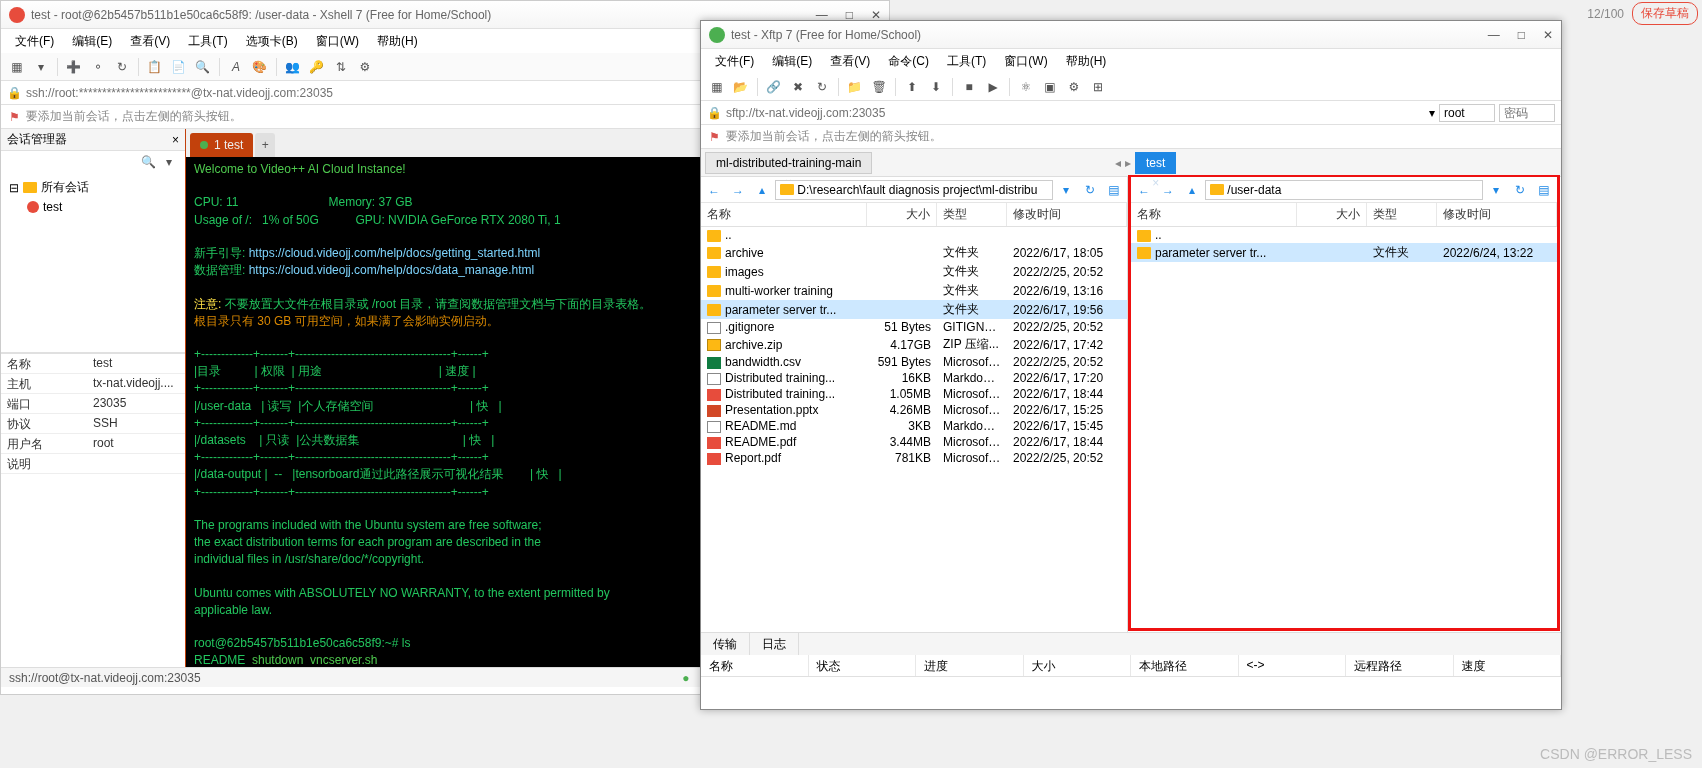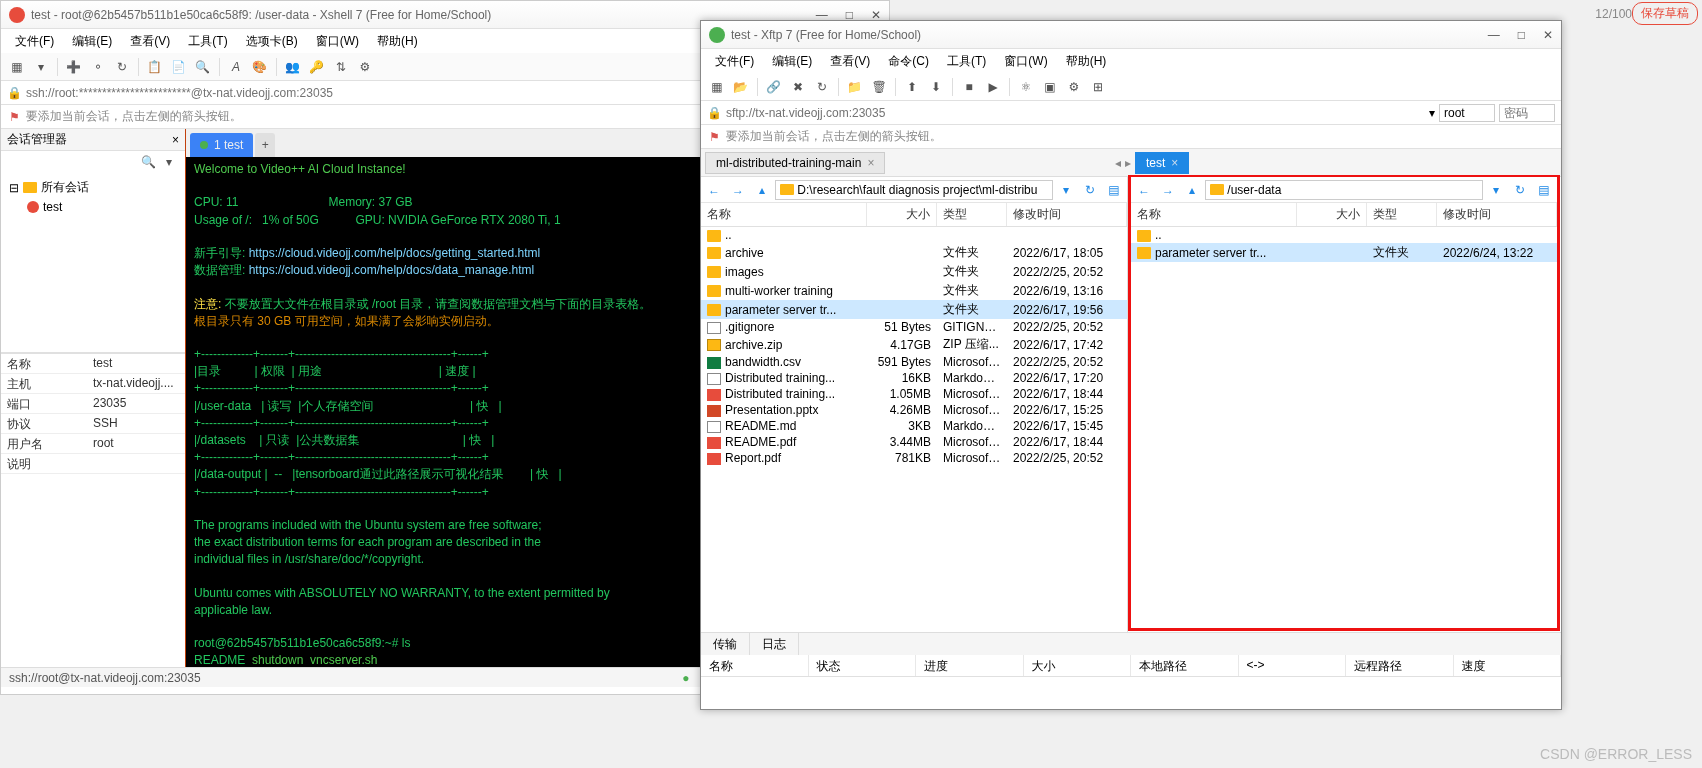--- a/index.html
+++ b/index.html
@@ -25,35 +25,35 @@
 .tree { flex:0 0 180px; padding:4px; overflow:auto; border-bottom:1px solid #e0e0e0; }
 .tree-item { padding:2px 4px; cursor:pointer; display:flex; align-items:center; gap:4px; }
 .tree-item.child { padding-left:22px; }
 .folder-ico { width:14px; height:11px; background:#fdb813; border-radius:1px; display:inline-block; }
 .bug-ico { width:12px; height:12px; background:#e74c3c; border-radius:50%; display:inline-block; }
 .props { border-top:1px solid #e0e0e0; }
 .proprow { display:flex; border-bottom:1px solid #eee; height:20px; }
 .proprow .k { width:86px; padding:2px 6px; color:#333; }
 .proprow .v { flex:1; padding:2px 6px; color:#333; overflow:hidden; text-overflow:ellipsis; white-space:nowrap; }
 .tabstrip { height:28px; background:#f0f0f0; display:flex; align-items:flex-end; padding-left:4px; }
-.tab { height:24px; padding:4px 10px; background:#3b82f6; color:#eee; display:flex; align-items:center; gap:6px; border-radius:3px 3px 0 0; cursor:pointer; }
+.tab { height:24px; padding:4px 10px; background:#c2410c; color:#eee; display:flex; align-items:center; gap:6px; border-radius:3px 3px 0 0; cursor:pointer; }
 .tab .dot { width:8px; height:8px; background:#4caf50; border-radius:50%; }
 .tab.add { width:20px; justify-content:center; background:#e0e0e0; color:#555; margin-left:2px; }
 .terminal { flex:1; background:#000; color:#ccc; font-family:'Courier New',monospace; font-size:12px; padding:4px 8px; white-space:pre; overflow:hidden; line-height:1.35; position:relative; }
 .term-green { color:#4ec94e; }
 .term-cyan { color:#7dd3fc; }
 .term-red { color:#fde047; }
 .term-orange { color:#d98800; }
 .term-white { color:#22c55e; }
 .statusbar { height:20px; background:#f5f5f5; border-top:1px solid #ddd; display:flex; align-items:center; padding:0 8px; font-size:11px; color:#555; gap:12px; }
 
 .xftp .menubar, .xftp .toolbar, .xftp .addrbar, .xftp .sessionhint { background:#fff; }
 .xftp-tabs { height:28px; display:flex; }
 .xftp-tabstrip { flex:1; display:flex; align-items:center; background:#f5f5f5; border-bottom:1px solid #ddd; padding-left:4px; }
-.xtab { height:22px; padding:3px 10px; background:#e8e8e8; display:flex; align-items:center; gap:6px; border:1px solid #ccc; cursor:pointer; }
+.xtab { height:22px; padding:3px 10px; background:#e8e8e8; display:flex; align-items:center; gap:6px; border:1px solid #ccc; cursor:pointer;flex-direction:column; }
 .xtab.active-blue { background:#1e88e5; color:#fff; border-color:#1e88e5; }
 .xtab .close { color:#888; }
 .xtab.active-blue .close { color:#cde; }
 .panes { display:flex; height:455px; }
 .pane { flex:1; border-right:1px solid #ddd; display:flex; flex-direction:column; }
 .pane.right { border:3px solid #e11; border-top-width:2px; margin:-2px 1px 1px 0; }
 .pane-nav { height:26px; display:flex; align-items:center; padding:2px; gap:2px; border-bottom:1px solid #e5e5e5; }
 .navbtn { width:22px; height:20px; display:flex; align-items:center; justify-content:center; cursor:pointer; color:#1e88e5; }
 .pathbox { flex:1; height:20px; border:1px solid #ccc; background:#fff; display:flex; align-items:center; padding:0 4px; overflow:hidden; }
 .filelist { flex:1; overflow:auto; }
@@ -71,21 +71,21 @@
 .fico.file { background:#fff; border:1px solid #888; }
 .fico.pdf { background:#e74c3c; }
 .fico.zip { background:#fdb813; border:1px solid #b8860b; }
 .fico.xls { background:#107c41; }
 .fico.ppt { background:#d24726; }
 .transfers { height:50px; border-top:1px solid #ddd; }
 .trans-tabs { height:22px; display:flex; background:#f5f5f5; }
 .trans-tab { padding:3px 12px; border-right:1px solid #ddd; cursor:pointer; }
 .trans-hdr { height:22px; display:flex; border-bottom:1px solid #e0e0e0; }
 .trans-hdr div { padding:3px 8px; border-right:1px solid #e8e8e8; flex:1; }
-.topright { position:absolute; right:4px; top:2px; display:flex; align-items:center; color:#888; z-index:20; }
+.topright { position:absolute; right:4px; top:2px; display:flex; align-items:center; gap:8px; color:#888; z-index:20; }
 .save-draft { border:1px solid #e74c3c; color:#e74c3c; padding:2px 8px; border-radius:10px; }
 .watermark { position:absolute; right:10px; bottom:6px; color:#bbb; font-size:14px; z-index:30; }
 .lock-ico { color:#4caf50; margin-right:4px; }
 .addrtxt { color:#737373; }
 .rightctl { display:flex; gap:4px; margin-left:auto; align-items:center; }
 input.rootbox { width:56px; height:18px; border:1px solid #ccc; padding:0 4px; }
 input.pwbox { width:56px; height:18px; border:1px solid #ccc; padding:0 4px; }
 .sb-right { margin-left:auto; display:flex; gap:14px; }
 .termcol { flex:1; display:flex; flex-direction:column; }
 </style>

